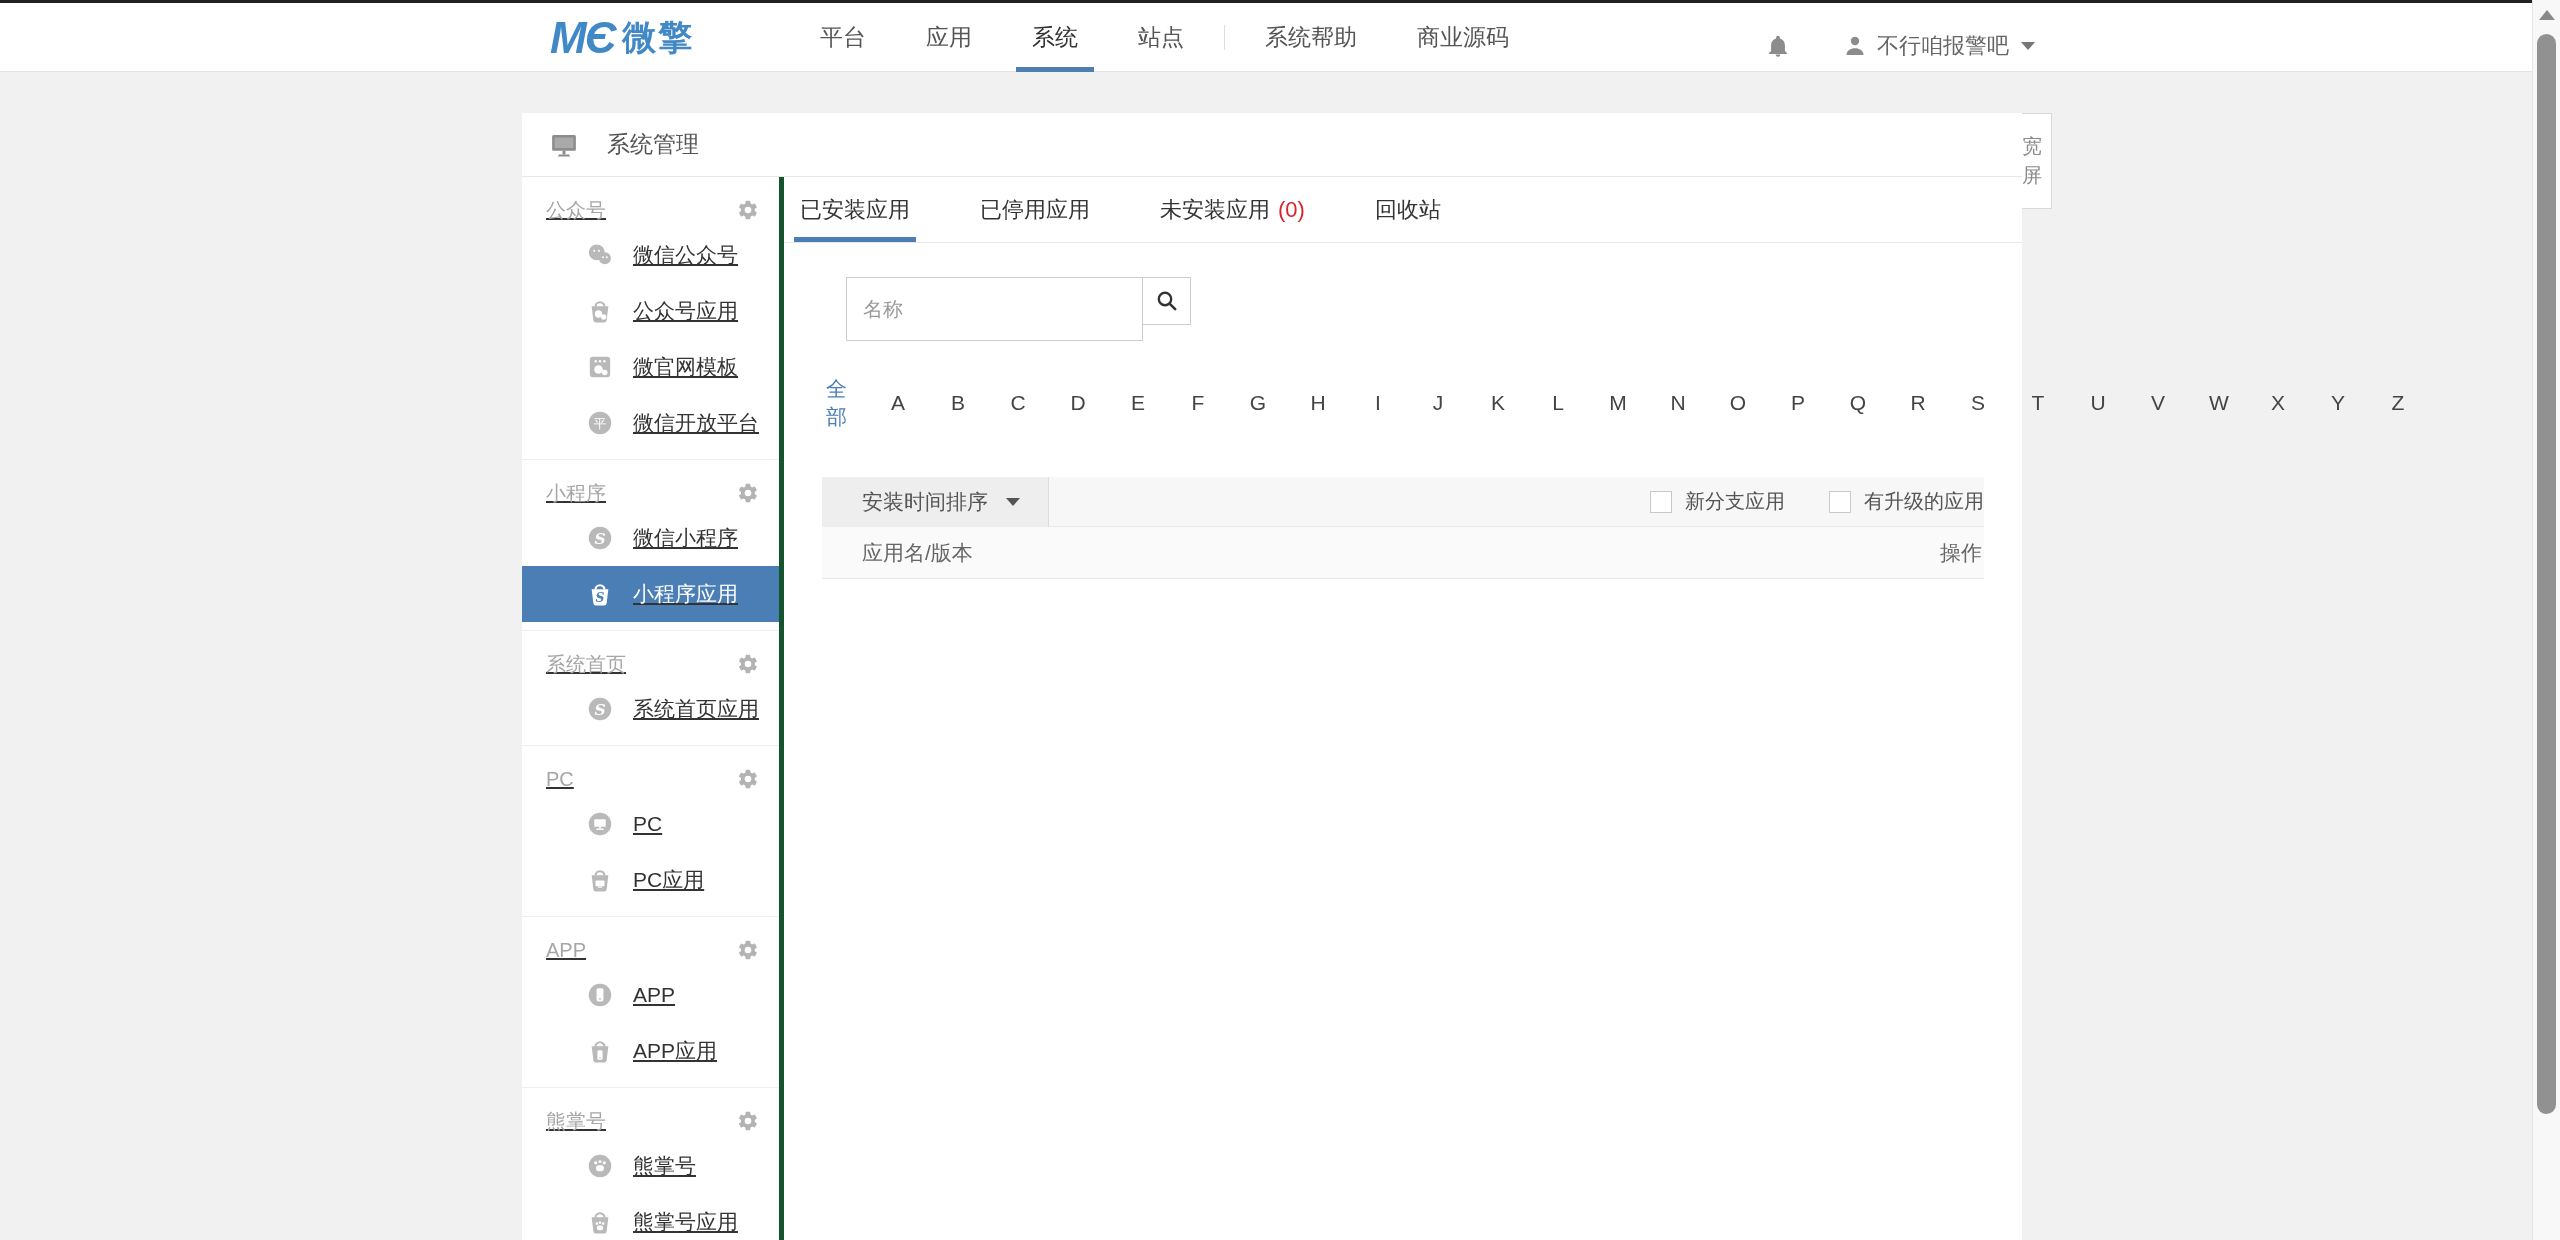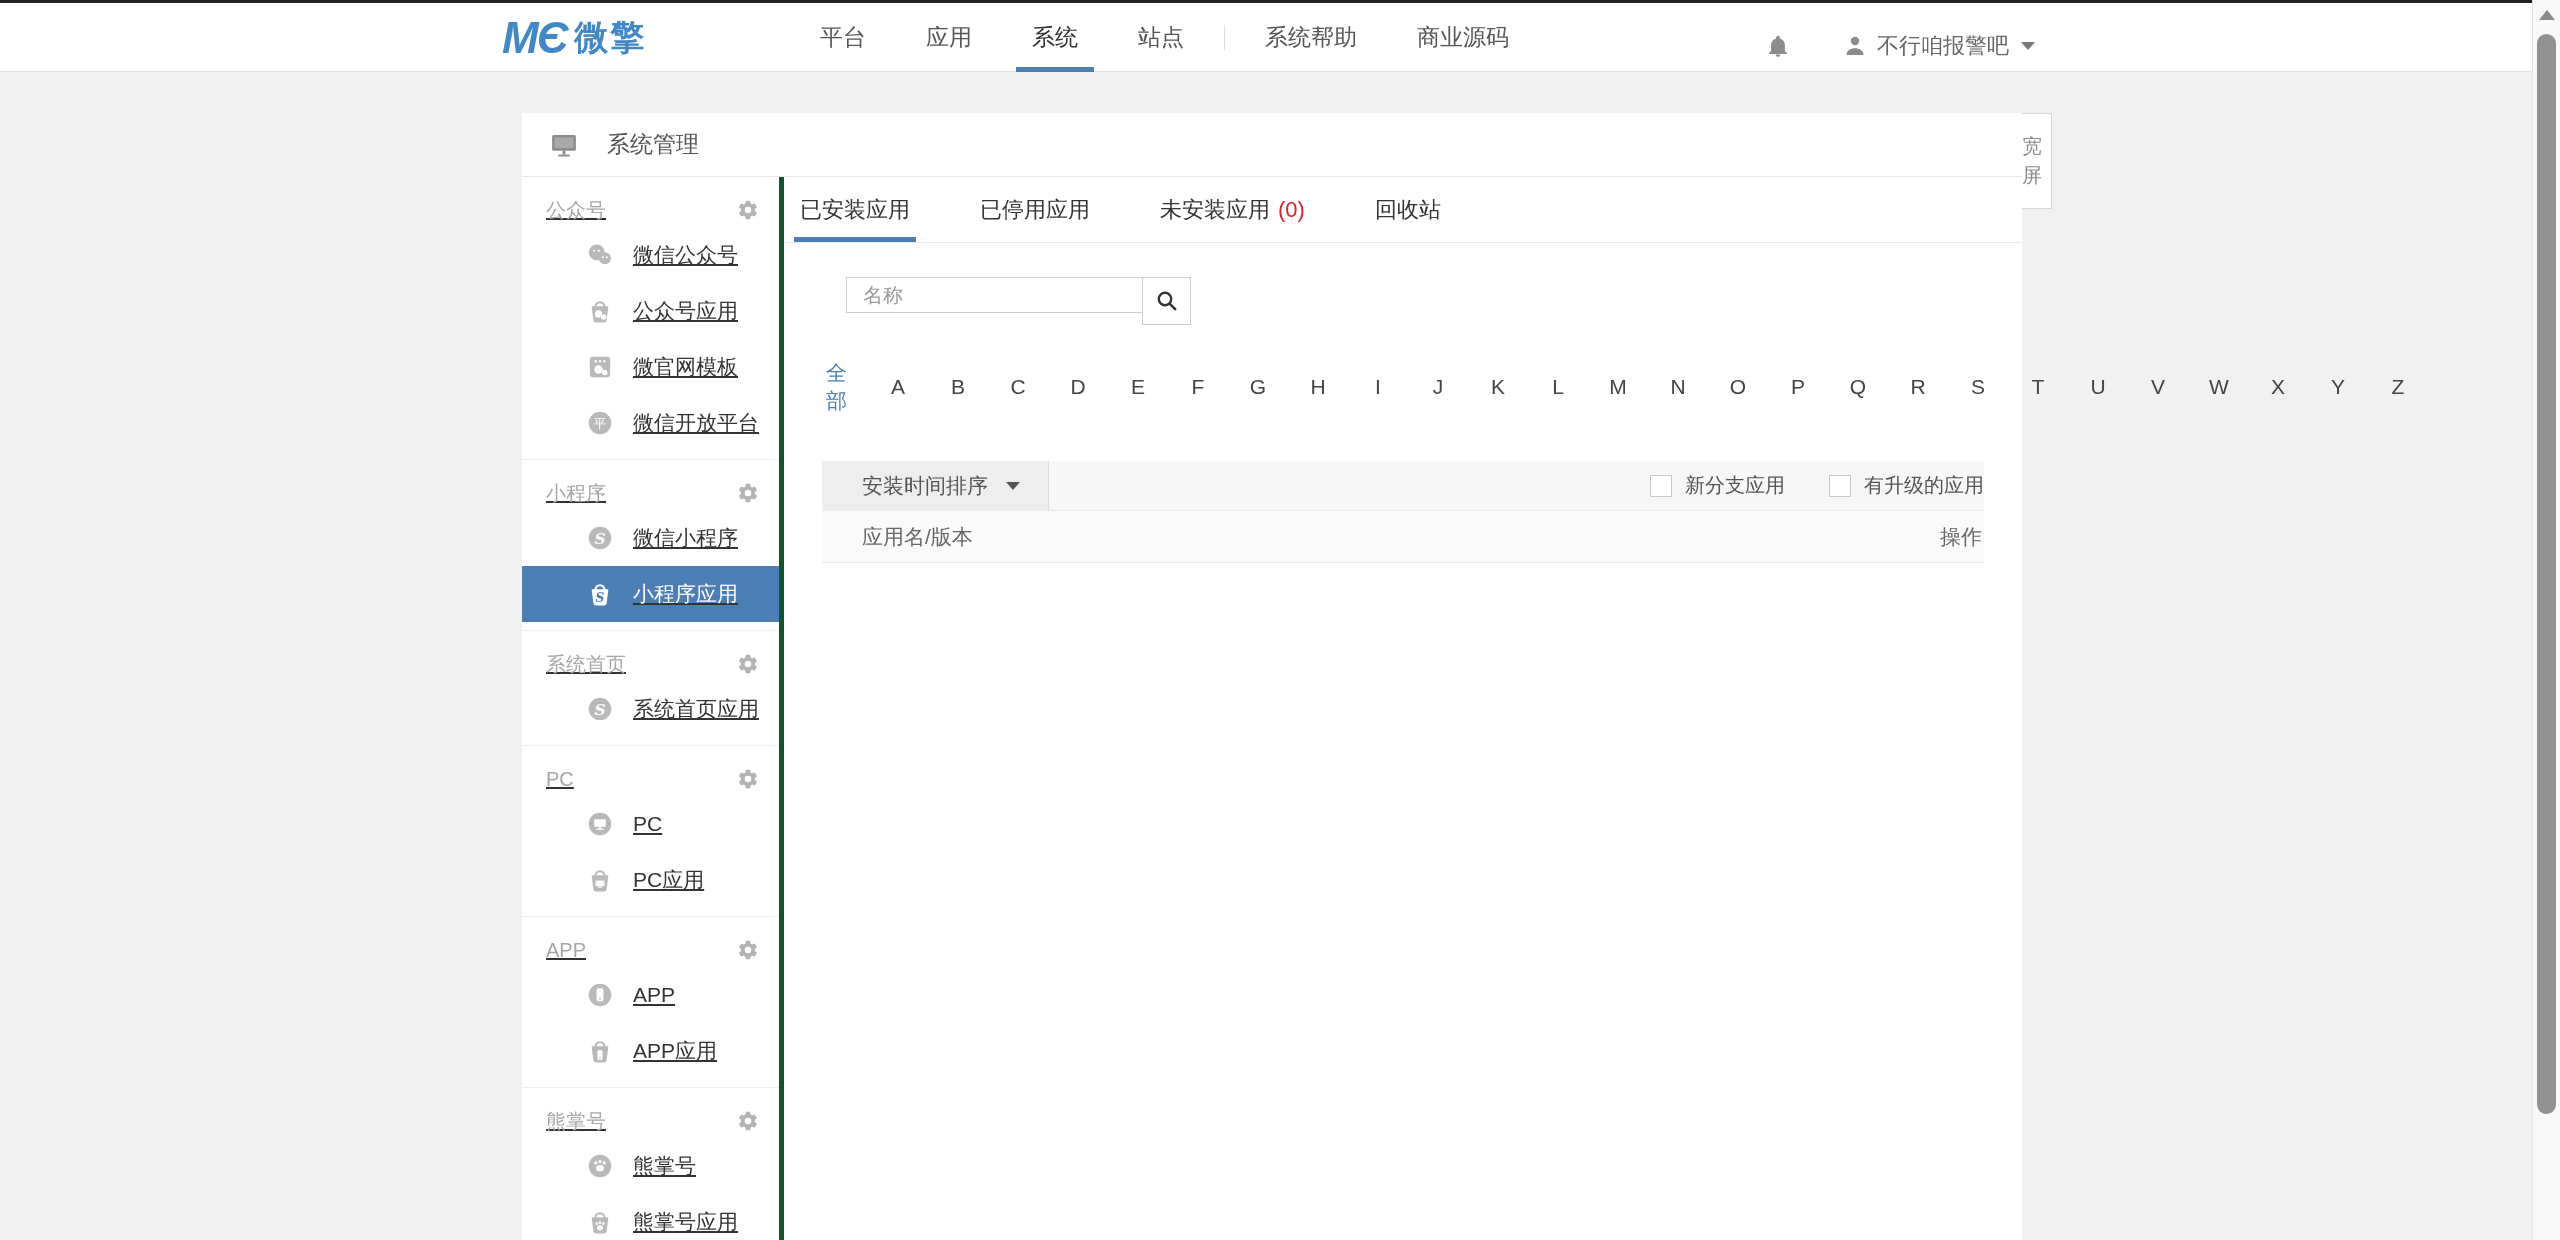--- a/index.html
+++ b/index.html
@@ -2,21 +2,21 @@
 <html><head>
 <meta charset="utf-8">
 <style>
   * { margin:0; padding:0; box-sizing:border-box; }
   html,body { width:2560px; height:1240px; overflow:hidden; background:#f1f1f1;
     font-family:"Liberation Sans","DejaVu Sans",sans-serif; color:#333; }
   .topline { position:absolute; left:0; top:0; width:2560px; height:3px; background:#222; z-index:30;}
   
   .navbar { position:absolute; left:0; top:3px; width:2560px; height:69px; background:#fff;
     border-bottom:1px solid #e3e3e3; z-index:20; }
-  .logo { position:absolute; left:502px; top:0; height:69px; display:flex; align-items:center;
+  .logo { position:absolute; left:550px; top:0; height:69px; display:flex; align-items:center;
     color:#4188c6; font-weight:bold; }
   .logo .mark { font-size:44px; font-style:italic; letter-spacing:-2px; line-height:1;}
   .logo .word { font-size:34px; margin-left:8px; letter-spacing:2px;}
   .nav-menu { position:absolute; left:790px; top:0; height:69px; display:flex; align-items:stretch; }
   .nav-item { position:relative; display:flex; align-items:center; padding:0 16px; margin:0 14px;
     font-size:23px; color:#555; cursor:pointer; }
   .nav-item.active { color:#333; }
   .nav-item.active::after { content:""; position:absolute; left:0; right:0; bottom:0; height:5px; background:#4d7fb2; }
   .nav-divider { width:1px; background:#ddd; margin:22px 10px; }
   .nav-right { position:absolute; left:1765px; top:0; height:85px; display:flex; align-items:center; }
@@ -46,21 +46,21 @@
   .side-item.selected { background:#4a7eb5; color:#fff; }
   
   .main { position:absolute; left:262px; top:64px; right:0; bottom:0; background:#fff; }
   .tabs { height:66px; border-bottom:1px solid #e8e8e8; display:flex; align-items:stretch; padding-left:10px;}
   .tab { position:relative; display:flex; align-items:center; padding:0 6px; margin-right:58px;
     font-size:22px; color:#333; cursor:pointer; }
   .tab.active::after { content:""; position:absolute; left:0; right:0; bottom:0; height:5px; background:#4a7eb5; }
   .tab .count { color:#d9232a; margin-left:8px; }
   .panel-body { padding:0 38px; }
   .search-row { margin:34px 0 0 24px; display:flex; }
-  .search-input { width:297px; height:36px; border:1px solid #ccc; font-size:20px; color:#333;
+  .search-input { width:297px; height:64px; border:1px solid #ccc; font-size:20px; color:#333;
     padding:0 16px; outline:none; background:#fff;}
   .search-input::placeholder { color:#999; }
   .search-btn { width:49px; height:48px; border:1px solid #ccc; margin-left:-1px; background:#fff;
     display:flex; align-items:center; justify-content:center; cursor:pointer; }
   .alpha-row { margin:34px 0 0 4px; display:flex; align-items:center;gap:15px; }
   .alpha-all { font-size:21px; color:#4a7eb5; cursor:pointer; }
   .alpha-letter { font-size:21px; color:#444; margin-left:27px; cursor:pointer; min-width:18px; text-align:center;}
   .sort-bar { margin-top:46px; height:50px; background:#f7f7f7; display:flex; align-items:center;
     border-bottom:1px solid #e8e8e8; }
   .sort-cell { width:227px; height:50px; background:#eeeeee; display:flex; align-items:center;

